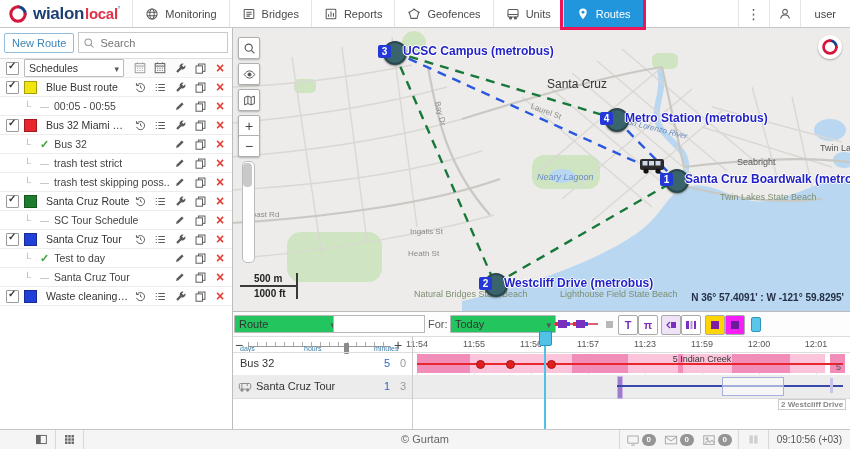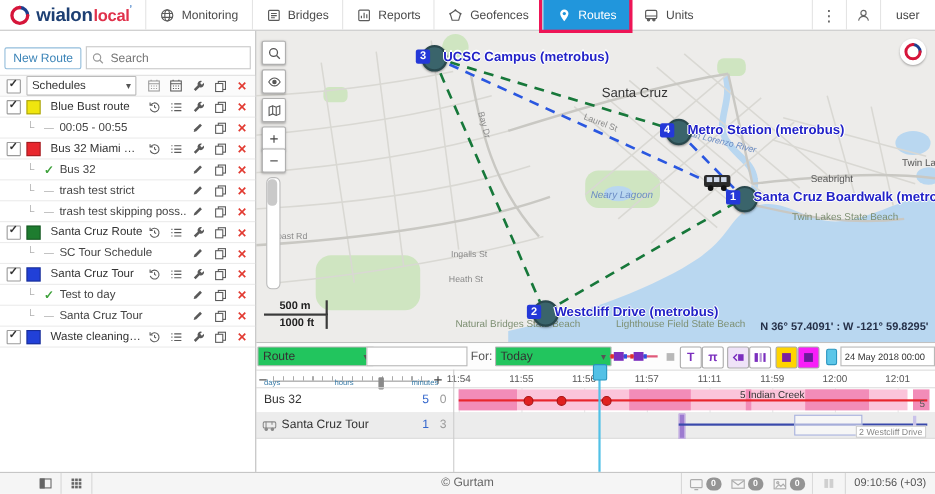--- a/index.html
+++ b/index.html
@@ -18,21 +18,21 @@
   .nav-item .ic{color:#5a5a5a;}
   .nav-item.active{background:#2196dc;color:#fff;box-shadow:0 0 0 3px #ee1556;z-index:5;position:relative;}
   .nav-item.active .ic{color:#fff;}
   .tb-right{margin-left:auto;display:flex;align-items:stretch;}
   .tb-btn{display:flex;align-items:center;justify-content:center;width:30px;border-left:1px solid #e4e4e4;cursor:pointer;color:#666;}
   .i-dots3::after{content:"⋮";font-size:14px;color:#555;}
   .tb-user{display:flex;align-items:center;padding:0 14px;border-left:1px solid #e4e4e4;cursor:pointer;}
 
   
   .sidebar{position:absolute;top:27px;left:0;width:232px;bottom:19px;background:#fff;border-right:1px solid #bdbdbd;z-index:10;}
-  .sb-controls{height:25px;display:flex;gap:4px;padding:3px 4px;border-bottom:1px solid #ddd;align-items:center;margin-top:10px;}
+  .sb-controls{height:25px;display:flex;gap:4px;padding:3px 4px;border-bottom:1px solid #ddd;align-items:center;}
   .btn-new{border:1px solid #93bddb;background:#fff;color:#3d85b8;padding:3px 7px;border-radius:2px;cursor:pointer;font-size:11px;}
   .sb-search{flex:1;display:flex;align-items:center;border:1px solid #c9c9c9;height:19px;padding:0 4px;background:#fff;}
   .sb-search input{border:none;outline:none;width:100%;font-size:11px;color:#555;font-family:"Liberation Sans",sans-serif;}
   .srow{display:grid;grid-template-columns:18px 16px minmax(0,1fr) 20px 20px 20px 20px 20px;align-items:center;height:18px;border-bottom:1px solid #ececec;padding:0 2px 0 6px;font-size:10.5px;}
   .cb{width:11px;height:11px;border:1px solid #9a9a9a;border-radius:1px;background:#fff;position:relative;cursor:pointer;}
   .cb.on::after{content:"✓";position:absolute;left:1px;top:-3px;font-size:10px;color:#333;font-weight:bold;}
   .sq{width:11px;height:11px;border:1px solid rgba(0,0,0,.3);cursor:pointer;}
   .rname{white-space:nowrap;overflow:hidden;text-overflow:ellipsis;color:#333;padding-left:6px;cursor:pointer;}
   .sname{grid-column:3/6;display:flex;align-items:center;gap:5px;white-space:nowrap;overflow:hidden;color:#444;cursor:pointer;}
   .corner::after{content:"└";color:#b0b0b0;font-size:10px;}
@@ -87,21 +87,21 @@
   .band{position:absolute;left:185px;top:2px;width:408px;height:19px;background:#fbc4da;}
   .bseg{position:absolute;top:0;height:19px;background:#f28cb8;}
   .redline{position:absolute;left:0;top:8.5px;width:426px;height:2px;background:#e8262d;}
   .rdot{position:absolute;top:6px;width:7px;height:7px;border-radius:50%;background:#e02020;border:1px solid #a81414;}
   .bandlbl{position:absolute;top:0px;left:220px;width:130px;text-align:center;font-size:9px;color:#333;}
   .bandend{position:absolute;top:8px;left:419px;font-size:9px;color:#555;}
   .ptick{position:absolute;left:385px;top:1px;width:4px;height:21px;background:#9d7bd0;border:1px solid #c9b6e4;}
   .bline{position:absolute;left:385px;top:10px;width:226px;height:2px;background:#3949ab;}
   .obox{position:absolute;left:490px;top:2px;width:60px;height:17px;border:1px solid #a6b0dc;background:rgba(255,255,255,.55);}
   .ptick2{position:absolute;left:598px;top:3px;width:3px;height:15px;background:#c9c2ea;}
-  .oboxlbl{position:absolute;left:546px;top:12px;font-size:8px;color:#888;background:#fff;border:1px solid #ccc;padding:0 2px;white-space:nowrap;}
+  .oboxlbl{position:absolute;left:546px;top:24px;font-size:8px;color:#888;background:#fff;border:1px solid #ccc;padding:0 2px;white-space:nowrap;font-weight:bold;}
   .cursor-line{position:absolute;left:312px;top:19px;width:2px;height:98px;background:#52c1e6;z-index:6;}
   .cursor-handle{position:absolute;left:307px;top:19px;width:11px;height:13px;background:#52c1e6;border:1px solid #2795bd;border-radius:2px;z-index:7;cursor:pointer;}
   .zslider{position:absolute;left:0;top:24px;width:180px;height:16px;}
   .ztrack{position:absolute;left:16px;top:6px;width:142px;height:4px;
     background:repeating-linear-gradient(90deg,#aaa 0,#aaa 1px,transparent 1px,transparent 9px);border-bottom:1px solid #999;}
   .zhandle{position:absolute;left:96px;top:1px;width:5px;height:11px;background:#8a8a8a;border-radius:1px;cursor:pointer;}
   .zminus{position:absolute;left:3px;top:1px;cursor:pointer;}
   .zplus{position:absolute;left:162px;top:1px;cursor:pointer;}
   .zlbl{position:absolute;top:9px;font-size:7px;color:#3a7ca8;}
 
@@ -310,35 +310,35 @@
     <span>Reports</span>
   </div>
   <div class="nav-item">
     <span class="ic" style="width:14px;height:14px">
         <svg width="14" height="14">
           <use href="#i-geo"></use>
         </svg>
       </span>
     <span>Geofences</span>
   </div>
+  <div class="nav-item">
+    <span class="ic" style="width:14px;height:14px">
+        <svg width="14" height="14">
+          <use href="#i-bus"></use>
+        </svg>
+      </span>
+    <span>Units</span>
+  </div>
   <div class="nav-item active">
     <span class="ic" style="width:14px;height:14px">
         <svg width="14" height="14">
           <use href="#i-route"></use>
         </svg>
       </span>
     <span>Routes</span>
-  </div>
-  <div class="nav-item">
-    <span class="ic" style="width:14px;height:14px">
-        <svg width="14" height="14">
-          <use href="#i-bus"></use>
-        </svg>
-      </span>
-    <span>Units</span>
   </div>
   <div class="tb-right">
     <div class="tb-btn">
         <span class="i-dots3"></span>
       </div>
     <div class="tb-btn">
         <span class="ic" style="width:14px;height:14px">
           <svg width="14" height="14">
             <use href="#i-user"></use>
           </svg>
@@ -922,42 +922,39 @@
           <rect x="9" y="2" width="2" height="8" fill="#7b2fbe"></rect>
         </svg>
       </div>
     <div class="tbtn" style="left:473px;background:#ffd400">
         <span style="width:8px;height:8px;background:#7b1fa2;display:inline-block"></span>
       </div>
     <div class="tbtn" style="left:493px;background:#f81ef8">
         <span style="width:8px;height:8px;background:#6a1b9a;display:inline-block"></span>
       </div>
     <span class="abs" style="left:519px;top:5px;width:8px;height:13px;background:#5bc6e8;border:1px solid #2b96c0;border-radius:2px"></span>
-    <div class="tinput" style="left:532px;width:81px;display:flex;align-items:center;padding-left:3px;font-size:8.5px;color:#333">
-        <span>24 May 2018 00:00</span>
-      </div>
   </div>
 
   <div class="zslider">
     <span class="zminus minus"></span>
     <div class="ztrack">
         <div class="zhandle"></div>
       </div>
     <span class="zplus plus"></span>
     <span class="zlbl" style="left:8px">days</span>
     <span class="zlbl" style="left:72px">hours</span>
     <span class="zlbl" style="left:142px">minutes</span>
   </div>
 
   <div class="tl-header">
     <span class="ttick" style="left:185px">11:54</span>
     <span class="ttick" style="left:242px">11:55</span>
     <span class="ttick" style="left:299px">11:56</span>
     <span class="ttick" style="left:356px">11:57</span>
-    <span class="ttick" style="left:413px">11:11</span>
+    <span class="ttick" style="left:413px">11:23</span>
     <span class="ttick" style="left:470px">11:59</span>
     <span class="ttick" style="left:527px">12:00</span>
     <span class="ttick" style="left:584px">12:01</span>
   </div>
 
   <div class="gline" style="left:185px"></div>
   <div class="gline" style="left:242px"></div>
   <div class="gline" style="left:299px"></div>
   <div class="gline" style="left:356px"></div>
   <div class="gline" style="left:413px"></div>

